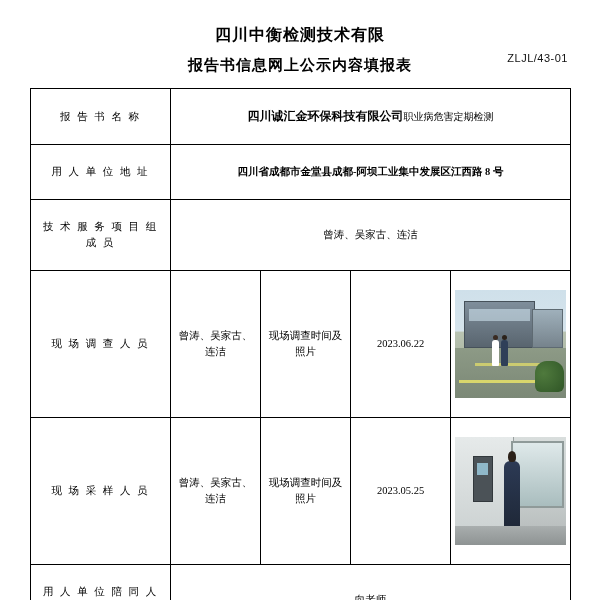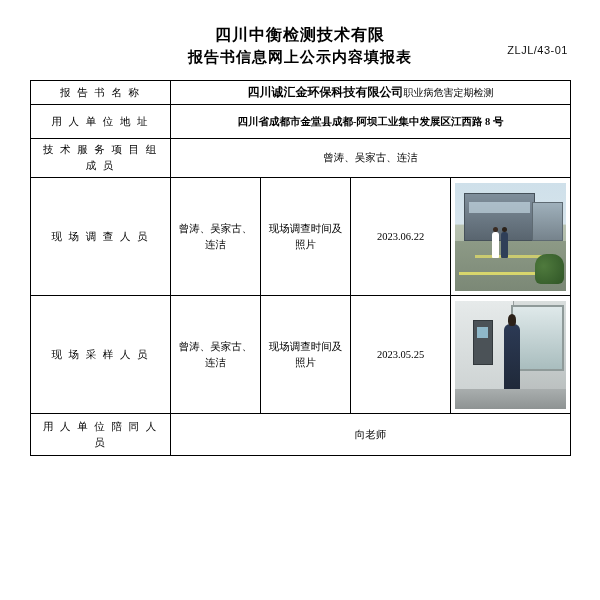--- a/index.html
+++ b/index.html
@@ -26,21 +26,21 @@
     margin-top: 6px;
   }
   .doc-title-1 {
     font-size: 16px;
     font-weight: bold;
     letter-spacing: 1px;
     line-height: 22px;
   }
   .title-row-2 {
     position: relative;
-    margin-top: 0;
+    margin-top: 8px;
     height: 24px;
   }
   .doc-title-2 {
     font-size: 15px;
     font-weight: bold;
     letter-spacing: 1px;
     line-height: 22px;
     text-align: center;
   }
   .doc-code {
@@ -57,21 +57,21 @@
     width: 540px;
     border-collapse: collapse;
     table-layout: fixed;
   }
   table.main td {
     border: 1px solid #000000;
     font-size: 10.5px;
     line-height: 16px;
     text-align: center;
     vertical-align: middle;
-    padding: 3px 4px;
+    padding: 19px 4px;
     word-break: break-all;
   }
   .lbl {
     letter-spacing: 2px;
   }
   .val {
     font-size: 11px;
   }
   .val-strong {
     font-size: 12px;

